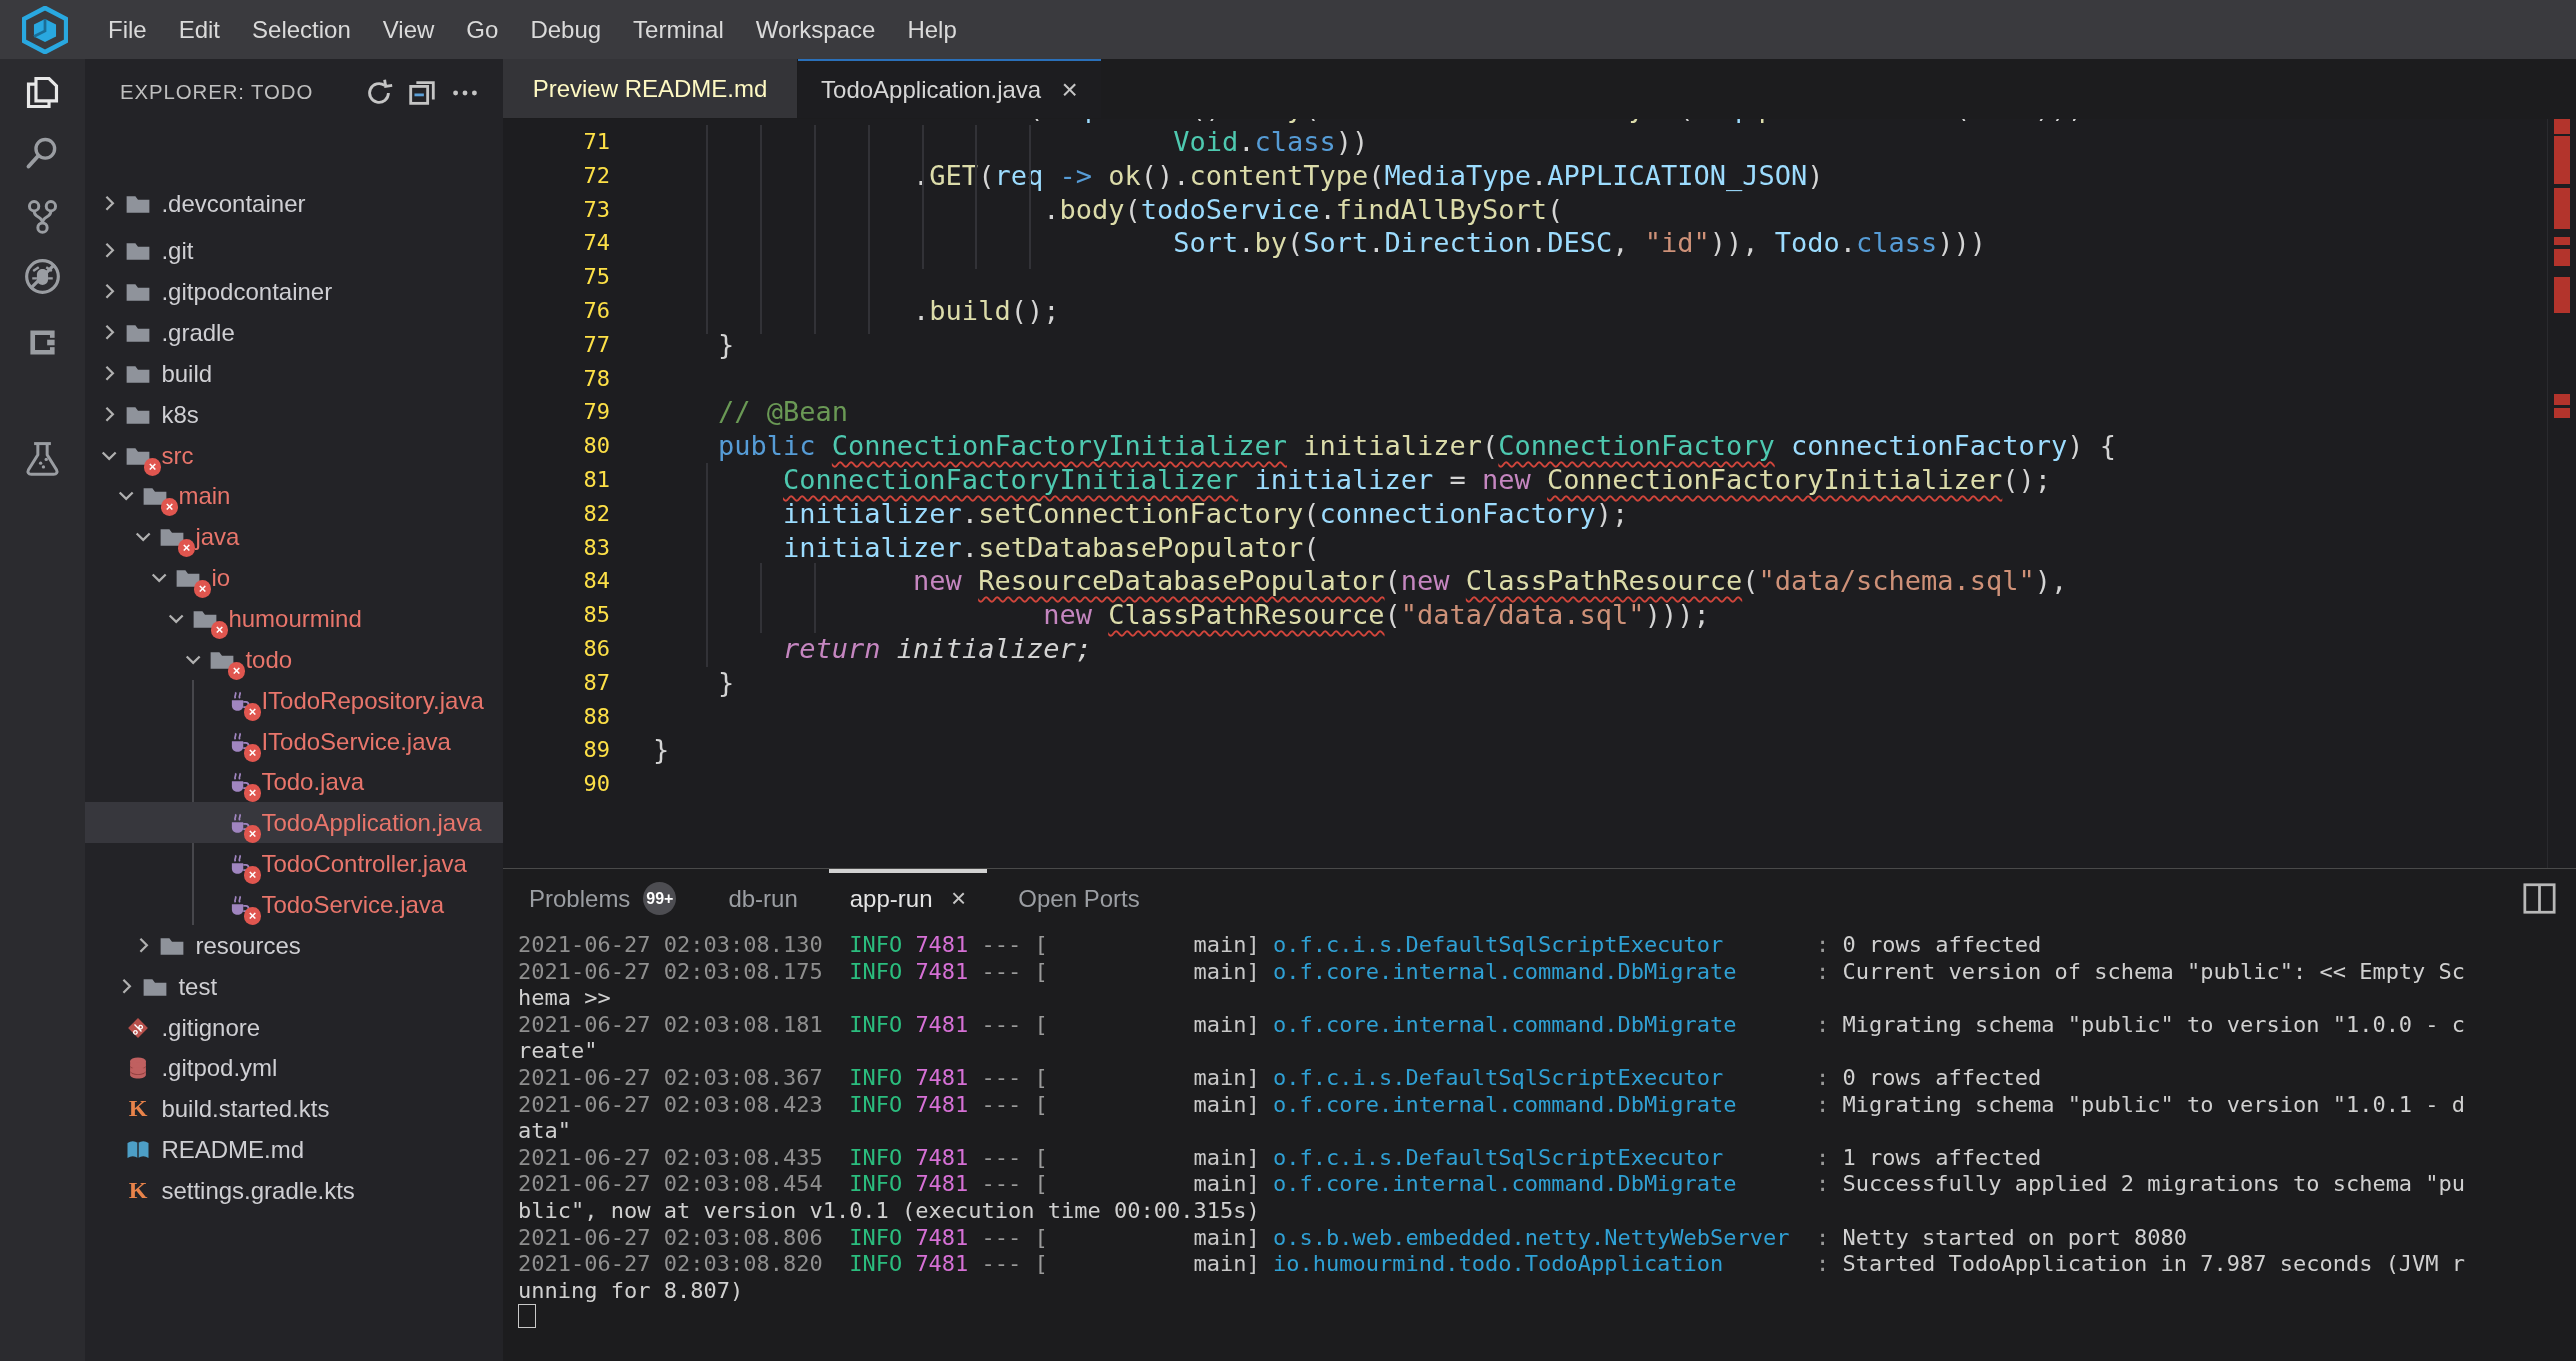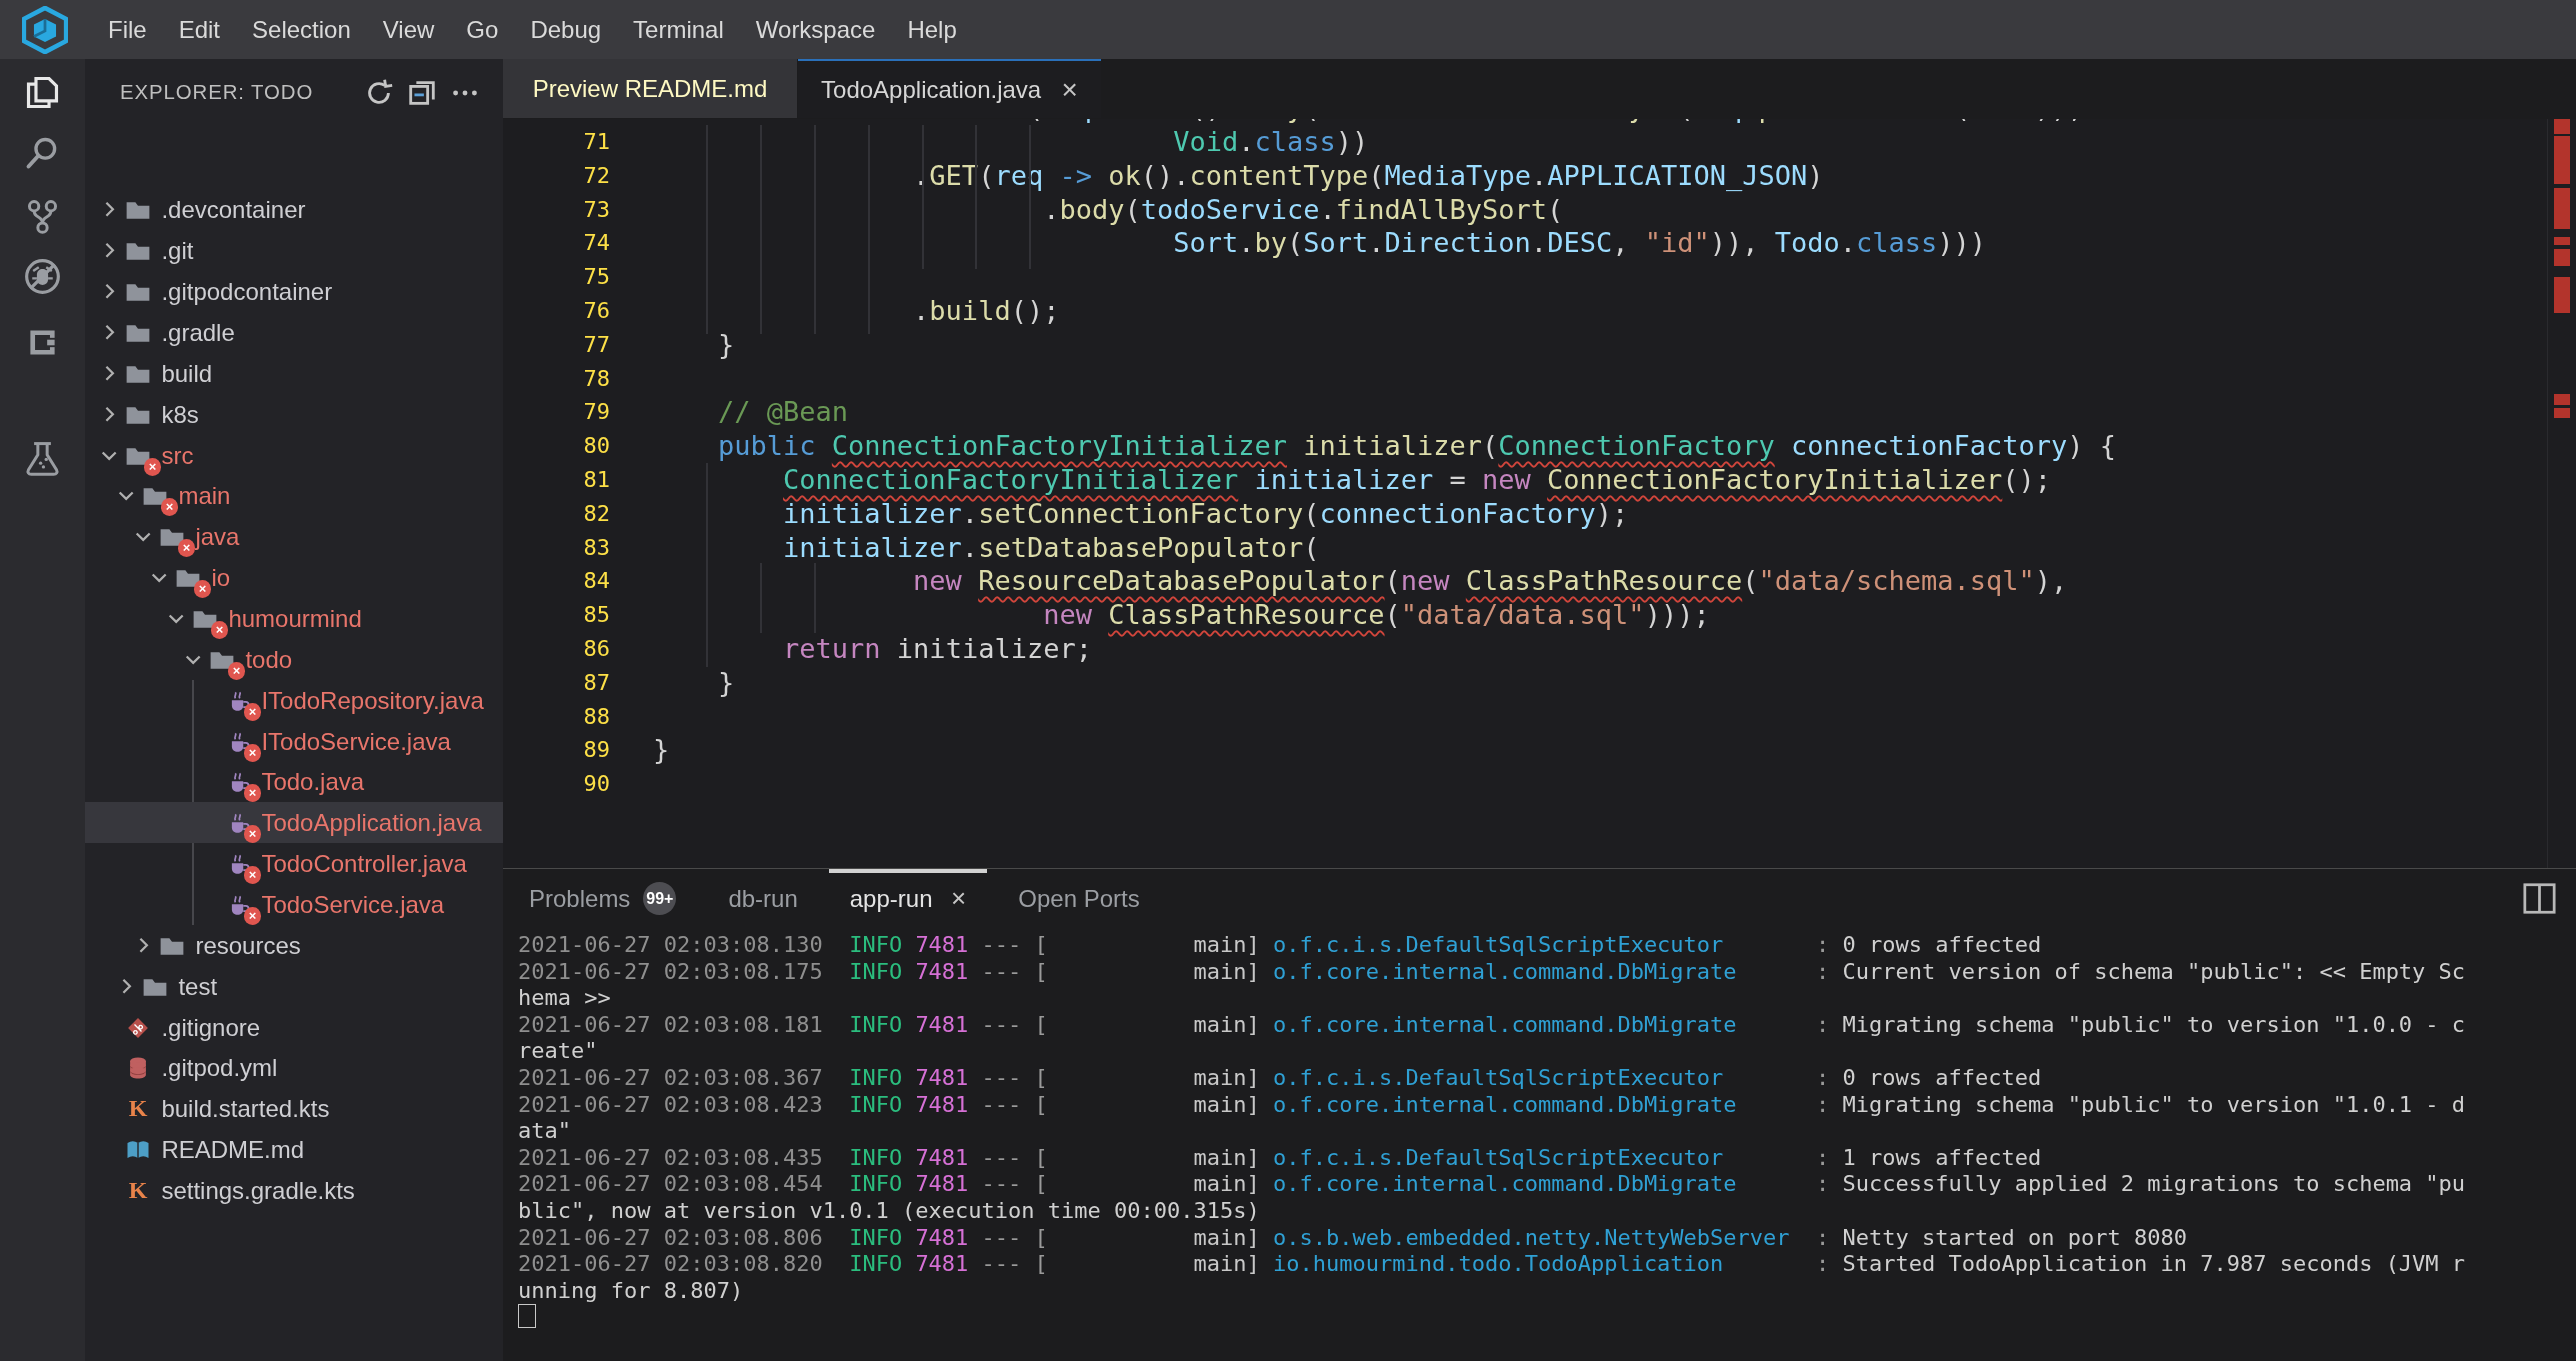--- a/index.html
+++ b/index.html
@@ -148,21 +148,21 @@
     <div class="sb-act">
       <svg viewBox="0 0 34 34">
           <circle cx="7" cy="17" r="2.6" fill="#c5c5c5"></circle>
           <circle cx="17" cy="17" r="2.6" fill="#c5c5c5"></circle>
           <circle cx="27" cy="17" r="2.6" fill="#c5c5c5"></circle>
         </svg>
     </div>
   </div>
   <div class="tree" id="tree">
     <div class="tguide" style="left:107px;top:550px;bottom:auto;height:245px"></div>
-  <div class="trow" style="top: 59px; text-align: center;">
+  <div class="trow" style="top: 53px; text-align: center;">
         <span style="width: 11px; flex: 0 0 auto;"></span>
         <span class="chev">
           <svg viewBox="0 0 22 22">
             <path d="M8 4l7 7-7 7" fill="none" stroke="#b0b0b0" stroke-width="2.4"></path>
           </svg>
         </span>
         <span class="ticon">
           <svg viewBox="0 0 32 32">
             <path d="M3 7h10l3 4h13v15H3z" fill="#8f939b"></path>
           </svg>
@@ -539,21 +539,21 @@
     <div class="cl" style="top: 344px;"><span class="tk-pl">        </span><span class="tk-ty sq">ConnectionFactoryInitializer</span><span class="tk-pl"> </span><span class="tk-va">initializer</span><span class="tk-pl"> = </span><span class="tk-ct">new</span><span class="tk-pl"> </span><span class="tk-fn sq">ConnectionFactoryInitializer</span><span class="tk-pl">();</span></div>
     <div class="gnum" style="top: 378px;">82</div>
     <div class="cl" style="top: 378px;"><span class="tk-pl">        </span><span class="tk-va">initializer</span><span class="tk-pl">.</span><span class="tk-fn">setConnectionFactory</span><span class="tk-pl">(</span><span class="tk-va">connectionFactory</span><span class="tk-pl">);</span></div>
     <div class="gnum" style="top: 412px;">83</div>
     <div class="cl" style="top: 412px;"><span class="tk-pl">        </span><span class="tk-va">initializer</span><span class="tk-pl">.</span><span class="tk-fn">setDatabasePopulator</span><span class="tk-pl">(</span></div>
     <div class="gnum" style="top: 445px;">84</div>
     <div class="cl" style="top: 445px;"><span class="tk-pl">                </span><span class="tk-ct">new</span><span class="tk-pl"> </span><span class="tk-fn sq">ResourceDatabasePopulator</span><span class="tk-pl">(</span><span class="tk-ct">new</span><span class="tk-pl"> </span><span class="tk-fn sq">ClassPathResource</span><span class="tk-pl">(</span><span class="tk-st">"data/schema.sql"</span><span class="tk-pl">),</span></div>
     <div class="gnum" style="top: 479px;">85</div>
     <div class="cl" style="top: 479px;"><span class="tk-pl">                        </span><span class="tk-ct">new</span><span class="tk-pl"> </span><span class="tk-fn sq">ClassPathResource</span><span class="tk-pl">(</span><span class="tk-st">"data/data.sql"</span><span class="tk-pl">)));</span></div>
     <div class="gnum" style="top: 513px;">86</div>
-    <div class="cl" style="top: 513px;"><span class="tk-pl">        </span><span class="tk-ct">return</span><span class="tk-pl"> </span><span class="tk-pl">initializer</span><span class="tk-pl">;</span></div>
+    <div class="cl" style="top: 513px; font-style: italic;"><span class="tk-pl">        </span><span class="tk-ct">return</span><span class="tk-pl"> </span><span class="tk-pl">initializer</span><span class="tk-pl">;</span></div>
     <div class="gnum" style="top: 547px;">87</div>
     <div class="cl" style="top: 547px;"><span class="tk-pl">    }</span></div>
     <div class="gnum" style="top: 581px;">88</div>
     <div class="cl" style="top: 581px;"></div>
     <div class="gnum" style="top: 614px;">89</div>
     <div class="cl" style="top: 614px;"><span class="tk-pl">}</span></div>
     <div class="gnum" style="top: 648px;">90</div>
     <div class="cl" style="top: 648px;"></div>
     <div class="guide" style="left: 203px; top: 5.6px; height: 209px;"></div>
     <div class="guide" style="left: 257px; top: 5.6px; height: 209px;"></div>

